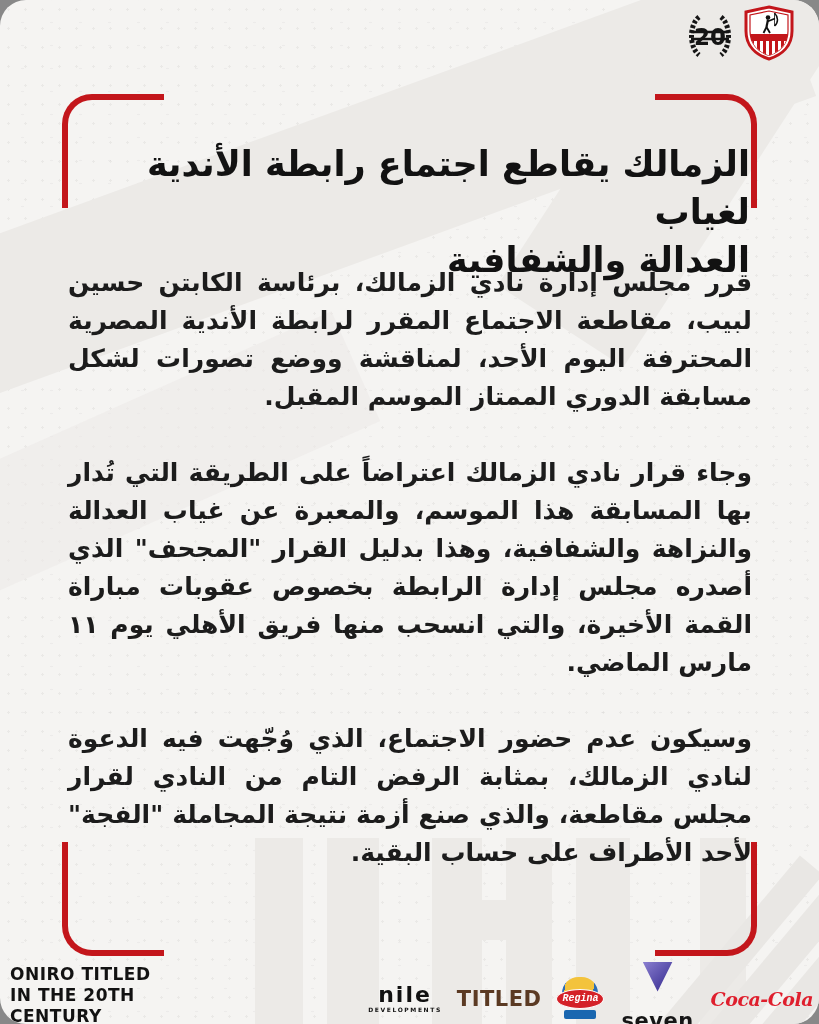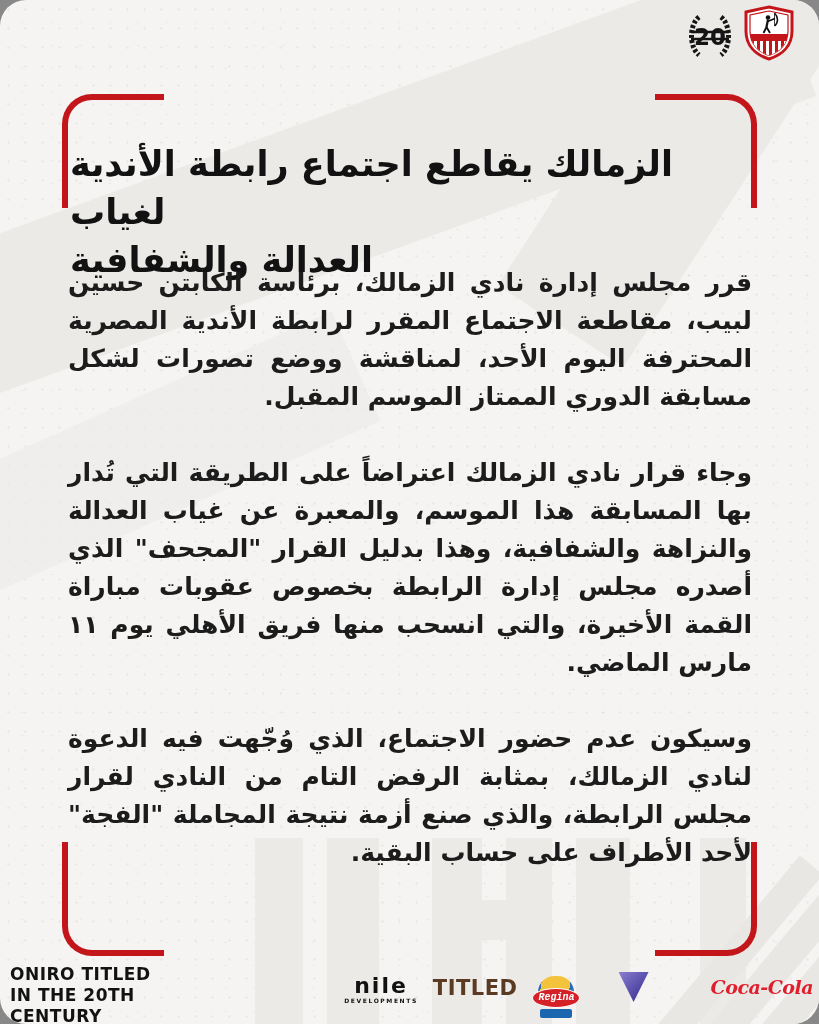--- a/index.html
+++ b/index.html
@@ -34,38 +34,38 @@
   .bk-tl{left:62px;top:94px;border-left-width:6px;border-top-width:6px;border-top-left-radius:30px;}
   .bk-tr{left:655px;top:94px;border-right-width:6px;border-top-width:6px;border-top-right-radius:30px;}
   .bk-bl{left:62px;top:842px;border-left-width:6px;border-bottom-width:6px;border-bottom-left-radius:30px;}
   .bk-br{left:655px;top:842px;border-right-width:6px;border-bottom-width:6px;border-bottom-right-radius:30px;}
   
   .badge20{position:absolute;left:686px;top:12px;width:48px;height:48px;}
   .crest{position:absolute;left:740px;top:5px;width:58px;height:56px;}
   
   .title{
     position:absolute;left:70px;top:140px;width:680px;
-    direction:rtl;text-align:left;color:#121212;
+    direction:rtl;text-align:right;color:#121212;
     font-weight:bold;font-size:35px;line-height:48px;
   }
   .bodytext{
     position:absolute;left:68px;top:264px;width:684px;
     direction:rtl;color:#1c1c1c;
     font-weight:bold;font-size:25px;line-height:38px;
   }
   .bodytext p{margin:0 0 38px 0;text-align:justify;}
   .bodytext p:last-child{margin-bottom:0;}
   
   .tagline{
     position:absolute;left:10px;top:964px;color:#121212;
     font-weight:bold;font-size:17px;line-height:21px;letter-spacing:.5px;
   }
   .sponsors{
     position:absolute;right:6px;top:976px;height:46px;
-    display:flex;align-items:flex-start;gap:15px;
+    display:flex;align-items:center;gap:15px;
   }
   .sp{display:flex;flex-direction:column;align-items:center;justify-content:center;}
   .nile-main{font-size:22px;font-weight:bold;letter-spacing:2px;color:#111;line-height:20px;}
   .nile-sub{font-size:6px;font-weight:bold;letter-spacing:1.6px;color:#111;margin-top:1px;}
   .oniro{font-size:21px;font-weight:bold;letter-spacing:.5px;color:#5b3a23;}
   .regina{position:relative;width:48px;height:44px;}
   .regina .fan{position:absolute;left:6px;top:0;width:36px;height:20px;border-radius:18px 18px 4px 4px;
     background:linear-gradient(100deg,#2d6db5 0 12%,#f3c33c 12% 85%,#2d6db5 85%);}
   .regina .oval{position:absolute;left:0;top:12px;width:48px;height:20px;border-radius:50%;
     background:#d42128;border:1px solid #fff;box-sizing:border-box;
@@ -73,21 +73,21 @@
   .regina .oval span{color:#fff;font-size:10px;font-style:italic;font-weight:bold;
     font-family:Liberation Mono, monospace;line-height:10px;}
   .regina .ribbon{position:absolute;left:8px;top:33px;width:32px;height:9px;background:#1a67b0;
     border-radius:2px;}
   .seven{position:relative;padding:0 2px;}
   .seven .tri{position:absolute;left:50%;top:-4px;transform:translateX(-50%);
     width:30px;height:30px;background:linear-gradient(135deg,#8a7fd0,#4a3f9f 70%);
     clip-path:polygon(0 0,100% 0,50% 100%);}
   .seven .txt{position:relative;font-size:21px;font-weight:bold;color:#161616;letter-spacing:.5px;margin-top:43px;}
   .coke{font-family:"DejaVu Serif",serif;font-style:italic;font-weight:bold;
-    font-size:19px;color:#df1f2d;letter-spacing:-0.5px;margin-left:24px;}
+    font-size:19px;color:#df1f2d;letter-spacing:-0.5px;}
 </style>
 </head>
 <body>
 
 <div class="canvas">
 
   <div>
     <div class="wm wm-diag1"></div>
     <div class="wm wm-diag2"></div>
     <div class="wm wm-diag3"></div>
@@ -145,21 +145,21 @@
   <div class="bracket bk-br"></div>
 
   <div class="title" lang="ar">
     <div>الزمالك يقاطع اجتماع رابطة الأندية لغياب</div>
     <div>العدالة والشفافية</div>
   </div>
 
   <div class="bodytext" lang="ar">
     <p>قرر مجلس إدارة نادي الزمالك، برئاسة الكابتن حسين لبيب، مقاطعة الاجتماع المقرر لرابطة الأندية المصرية المحترفة اليوم الأحد، لمناقشة ووضع تصورات لشكل مسابقة الدوري الممتاز الموسم المقبل.</p>
     <p>وجاء قرار نادي الزمالك اعتراضاً على الطريقة التي تُدار بها المسابقة هذا الموسم، والمعبرة عن غياب العدالة والنزاهة والشفافية، وهذا بدليل القرار "المجحف" الذي أصدره مجلس إدارة الرابطة بخصوص عقوبات مباراة القمة الأخيرة، والتي انسحب منها فريق الأهلي يوم ١١ مارس الماضي.</p>
-    <p>وسيكون عدم حضور الاجتماع، الذي وُجّهت فيه الدعوة لنادي الزمالك، بمثابة الرفض التام من النادي لقرار مجلس الرابطة، والذي صنع أزمة نتيجة المجاملة "الفجة" لأحد الأطراف على حساب البقية.</p>
+    <p>وسيكون عدم حضور الاجتماع، الذي وُجّهت فيه الدعوة لنادي الزمالك، بمثابة الرفض التام من النادي لقرار مجلس مقاطعة، والذي صنع أزمة نتيجة المجاملة "الفجة" لأحد الأطراف على حساب البقية.</p>
   </div>
 
   <div class="tagline">
     <div>ONIRO TITLED</div>
     <div>IN THE 20TH</div>
     <div>CENTURY</div>
   </div>
 
   <div class="sponsors">
     <div class="sp">

